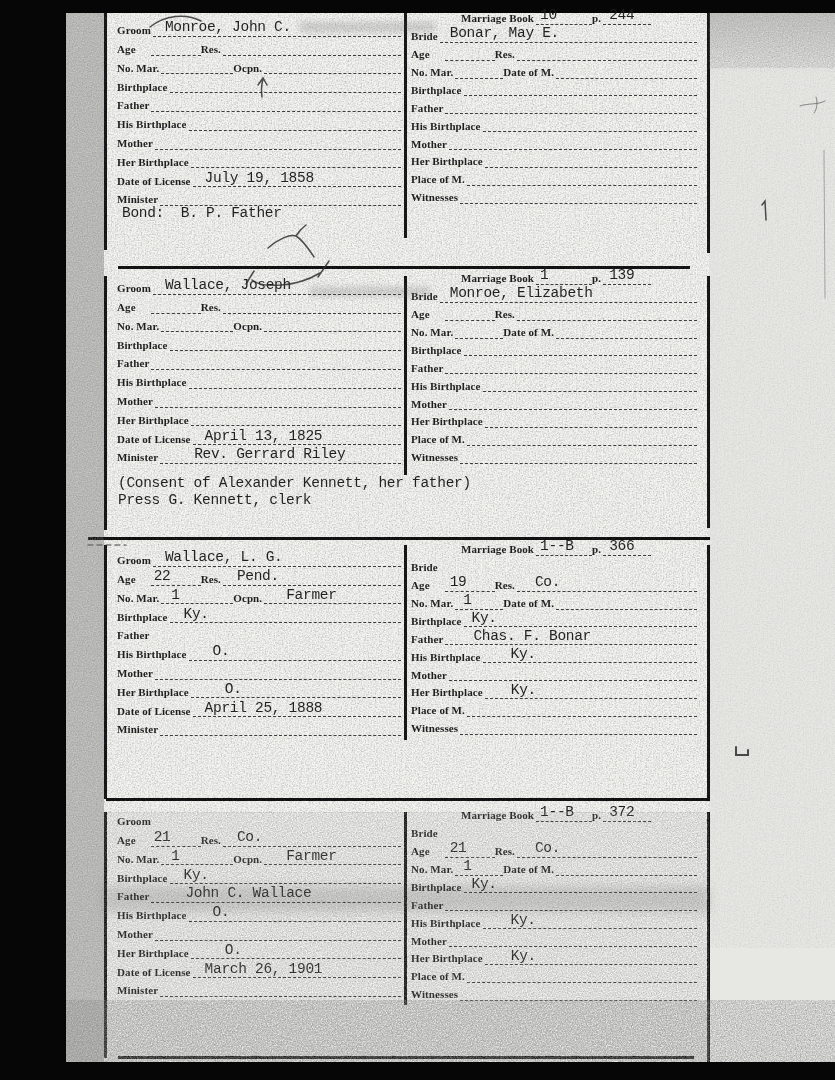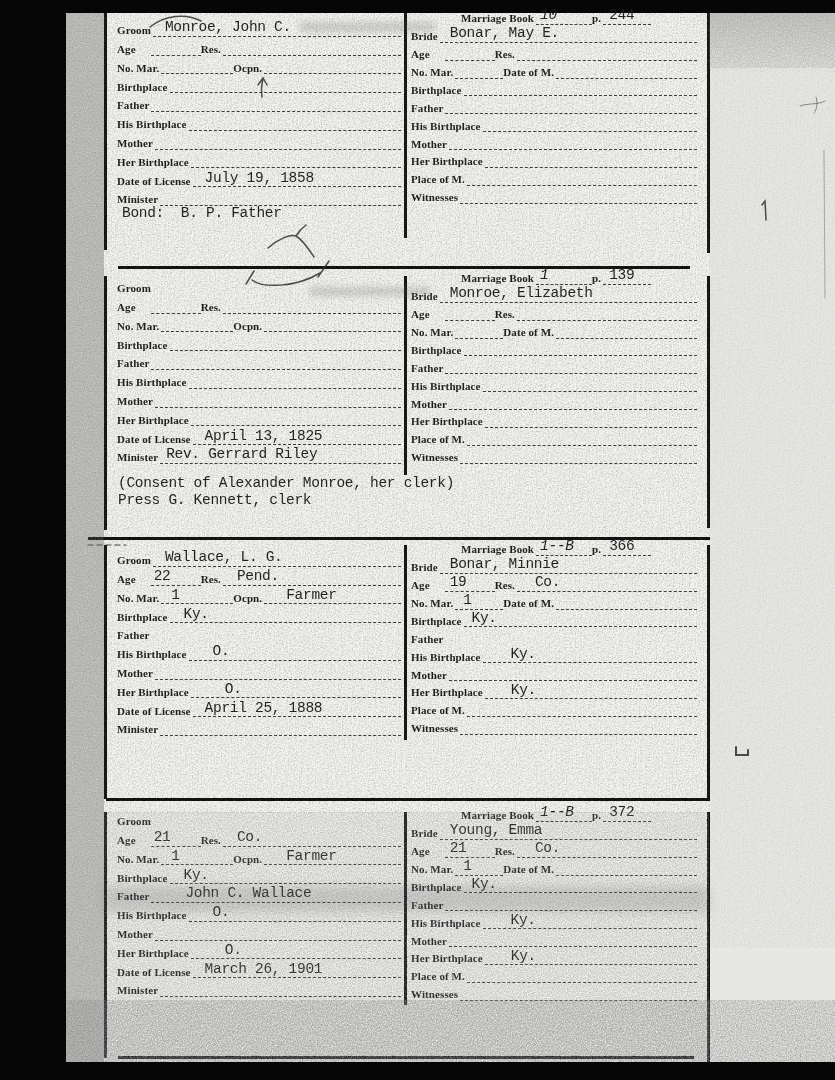--- a/index.html
+++ b/index.html
@@ -20,21 +20,21 @@
   .vl-mid{left:300px;}
   .vl-right{left:603px;}
   .col{position:absolute;}
   .groom-col{left:13px;width:284px;}
   .bride-col{left:307px;width:286px;}
   .row{display:flex;align-items:flex-end;height:18.8px;}
   .bride-col .row{height:17.9px;}
   .lbl{font-family:"Liberation Serif",serif;font-weight:bold;font-size:11px;line-height:1.05;
        color:#1b1b1b;white-space:nowrap;padding-right:2px;letter-spacing:0.1px;}
   .fill{flex:1;align-self:flex-end;border-bottom:1.4px dashed #3b3b3b;height:15px;position:relative;}
-  .fw50{flex:0 0 50px;margin-left:13px;} .fw72{flex:0 0 72px;} .fw48{flex:0 0 48px;} .fw56{flex:0 0 56px;font-style:italic;}
+  .fw50{flex:0 0 50px;margin-left:13px;} .fw72{flex:0 0 72px;} .fw48{flex:0 0 48px;} .fw56{flex:0 0 56px;}
   .spacer{flex:1;}
   .val{position:absolute;bottom:1px;left:12px;font-family:"Liberation Mono",monospace;
        font-size:14.5px;line-height:1;color:#1d1d1d;white-space:pre;letter-spacing:-0.3px;}
   .mbrow{padding-left:50px;text-align:right;}
   .note{position:absolute;font-family:"Liberation Mono",monospace;font-size:14.5px;
         color:#1d1d1d;white-space:pre;letter-spacing:-0.3px;}
   .hsep{position:absolute;background:#0d0d0d;height:2.5px;}
   .smudge{position:absolute;background:rgba(80,80,80,0.22);filter:blur(3px);}
   .darkband{position:absolute;background:rgba(45,45,45,0.16);filter:blur(5px);}
   .overlay{position:absolute;left:0;top:0;pointer-events:none;}
@@ -220,20 +220,23 @@
 
     </section>
       <section class="card" style="top: 276px; height: 262px;">
       <div class="vline vl-left" style="height: 254px;"></div>
       <div class="vline vl-mid" style="height: 199px;"></div>
       <div class="vline vl-right" style="height: 252px;"></div>
 
       <div class="col groom-col" style="top: 0px;">
         <div class="row">
           <span class="lbl">Groom</span>
+          <span class="fill">
+              <span class="val">Wallace, Joseph</span>
+            </span>
         </div>
         <div class="row">
           <span class="lbl">Age</span>
           <span class="fill fw50">
               <span class="val" style="left:3px"></span>
             </span>
           <span class="lbl">Res.</span>
           <span class="fill">
               <span class="val" style="left:14px"></span>
             </span>
@@ -280,21 +283,21 @@
         </div>
         <div class="row">
           <span class="lbl">Date of License</span>
           <span class="fill">
               <span class="val">April 13, 1825</span>
             </span>
         </div>
         <div class="row">
           <span class="lbl">Minister</span>
           <span class="fill">
-              <span class="val" style="left:6px">Rev. Gerrard Riley</span>
+              <span class="val" style="left:34px">Rev. Gerrard Riley</span>
             </span>
         </div>
       </div>
 
       <div class="col bride-col" style="top: -9px;">
         <div class="row mbrow">
           <span class="lbl">Marriage Book</span>
           <span class="fill fw56">
               <span class="val" style="left:4px">1</span>
             </span>
@@ -367,21 +370,21 @@
             </span>
         </div>
         <div class="row">
           <span class="lbl">Witnesses</span>
           <span class="fill">
               <span class="val"></span>
             </span>
         </div>
       </div>
 
-      <div class="note" style="left: 14px; top: 199px;">(Consent of Alexander Monroe, her clerk)</div>
+      <div class="note" style="left: 14px; top: 199px;">(Consent of Alexander Kennett, her father)</div>
       <div class="note" style="left: 14px; top: 216px;">Press G. Kennett, clerk</div>
     </section>
       <section class="card" style="top: 545px; height: 254px;">
       <div class="vline vl-left" style="height: 254px;"></div>
       <div class="vline vl-mid" style="height: 195px;"></div>
       <div class="vline vl-right" style="height: 254px;"></div>
 
       <div class="col groom-col" style="top: 3px;">
         <div class="row">
           <span class="lbl">Groom</span>
@@ -457,23 +460,20 @@
               <span class="val" style="left:4px">1--B</span>
             </span>
           <span class="lbl">p.</span>
           <span class="fill fw48">
               <span class="val" style="left:6px">366</span>
             </span>
           <span class="spacer"></span>
         </div>
         <div class="row">
           <span class="lbl">Bride</span>
-          <span class="fill">
-              <span class="val" style="left:10px">Bonar, Minnie</span>
-            </span>
         </div>
         <div class="row">
           <span class="lbl">Age</span>
           <span class="fill fw50">
               <span class="val" style="left:5px">19</span>
             </span>
           <span class="lbl">Res.</span>
           <span class="fill">
               <span class="val" style="left:18px">Co.</span>
             </span>
@@ -489,20 +489,23 @@
             </span>
         </div>
         <div class="row">
           <span class="lbl">Birthplace</span>
           <span class="fill">
               <span class="val" style="left:8px">Ky.</span>
             </span>
         </div>
         <div class="row">
           <span class="lbl">Father</span>
+          <span class="fill">
+              <span class="val" style="left:28px">Chas. F. Bonar</span>
+            </span>
         </div>
         <div class="row">
           <span class="lbl">His Birthplace</span>
           <span class="fill">
               <span class="val" style="left:28px">Ky.</span>
             </span>
         </div>
         <div class="row">
           <span class="lbl">Mother</span>
           <span class="fill">
@@ -610,23 +613,20 @@
               <span class="val" style="left:4px">1--B</span>
             </span>
           <span class="lbl">p.</span>
           <span class="fill fw48">
               <span class="val" style="left:6px">372</span>
             </span>
           <span class="spacer"></span>
         </div>
         <div class="row">
           <span class="lbl">Bride</span>
-          <span class="fill">
-              <span class="val" style="left:10px">Young, Emma</span>
-            </span>
         </div>
         <div class="row">
           <span class="lbl">Age</span>
           <span class="fill fw50">
               <span class="val" style="left:5px">21</span>
             </span>
           <span class="lbl">Res.</span>
           <span class="fill">
               <span class="val" style="left:18px">Co.</span>
             </span>

